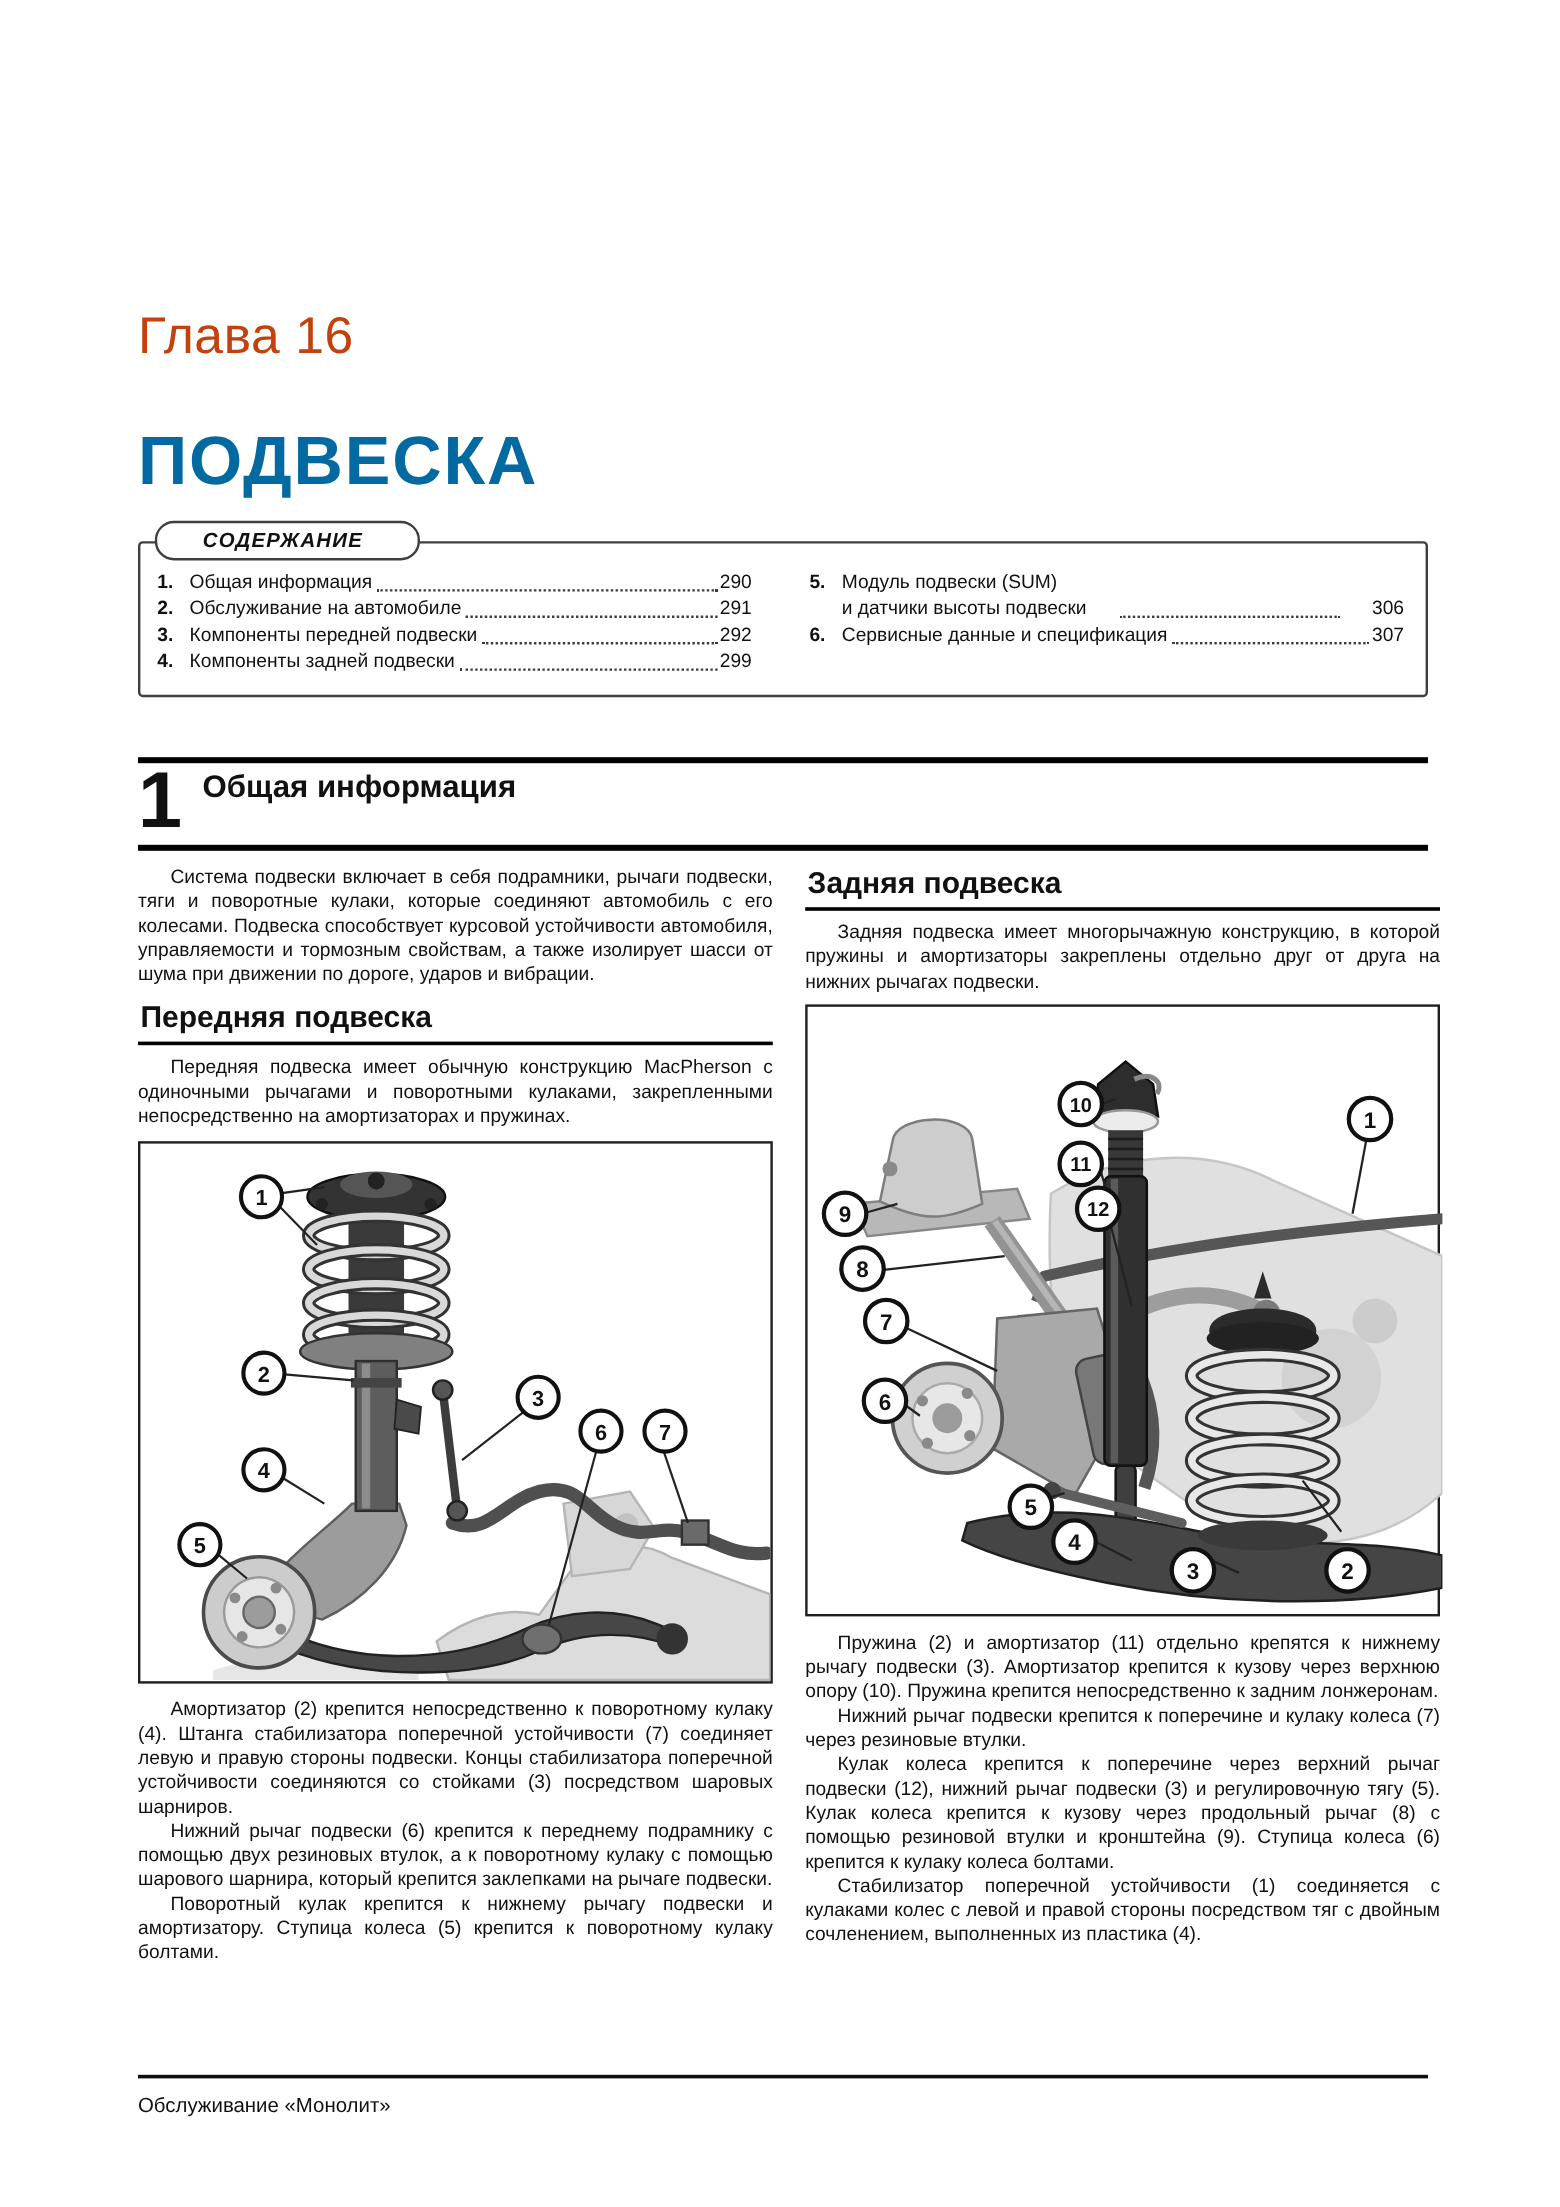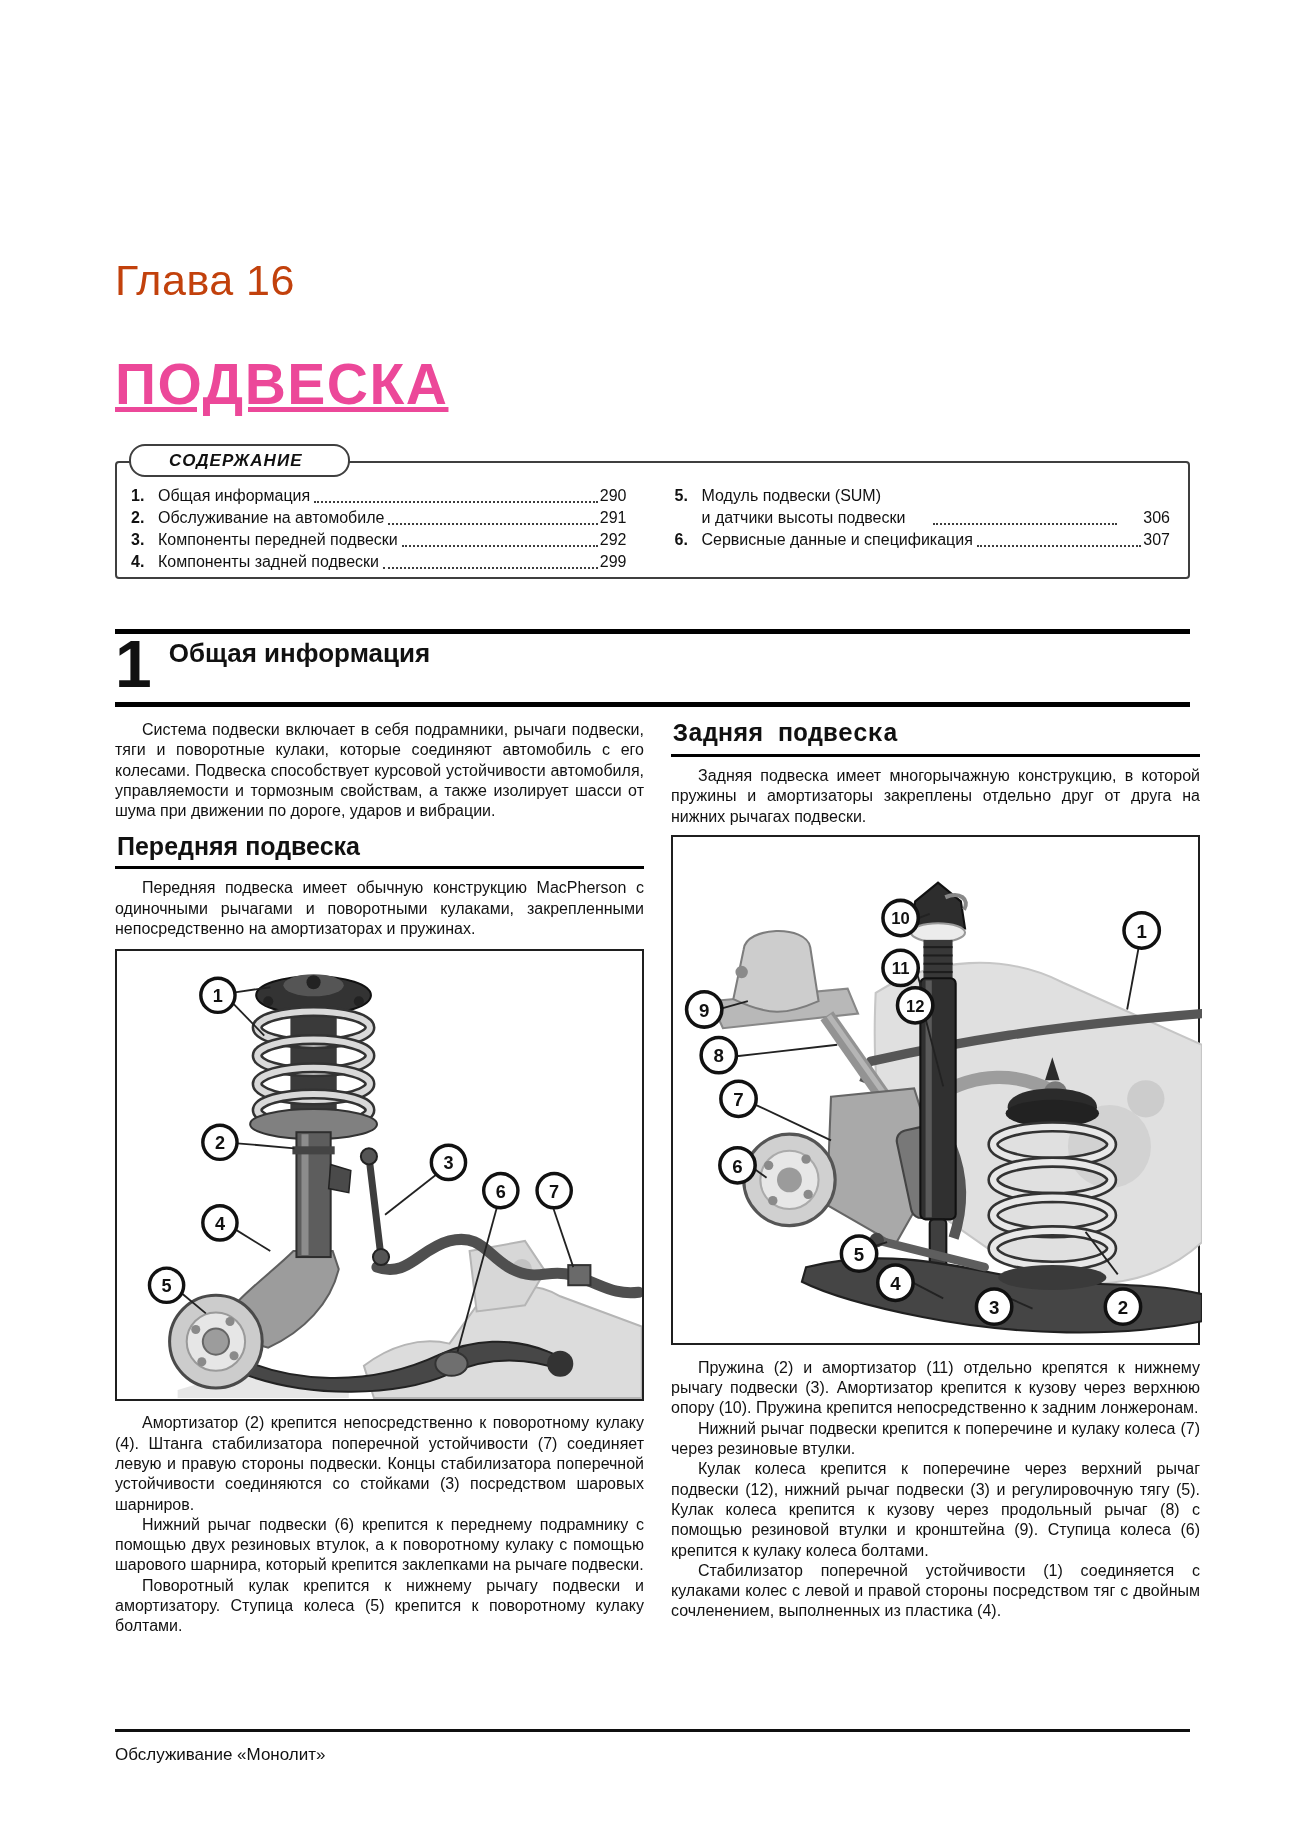--- a/index.html
+++ b/index.html
@@ -1,23 +1,23 @@
 <!DOCTYPE html>
 <html lang="ru"><head>
 <meta charset="utf-8">
 <style>
   html,body{margin:0;padding:0;background:#fff;}
   body{width:1300px;height:1839px;position:relative;overflow:hidden;
        font-family:"Liberation Sans", sans-serif;color:#111;}
   .content{position:absolute;left:115px;top:0;width:1075px;}
   .chapter{margin-top:256px;font-size:43px;font-weight:400;color:#c2410c;letter-spacing:.5px;}
-  .doc-title{margin-top:46px;font-size:57px;font-weight:bold;letter-spacing:1.5px;color:#ec4899;text-decoration:underline;}
-  
-  .toc-box{margin-top:44px;border:2px solid #3f3f3f;border-radius:4px;position:relative;
-           padding:22px 18px 4px 14px;}
+  .doc-title{margin-top:46px;font-size:57px;font-weight:bold;letter-spacing:1.5px;color:#0369a1;}
+  
+  .toc-box{margin-top:34px;border:2px solid #3f3f3f;border-radius:4px;position:relative;
+           padding:22px 18px 16px 14px;}
   .toc-tab{position:absolute;top:-19px;left:12px;background:#fff;border:2px solid #3f3f3f;
            border-radius:16px;padding:5px 46px 4px 38px;font-size:17px;font-weight:bold;
            font-style:italic;letter-spacing:1px;}
   .toc-grid{display:grid;grid-template-columns:1fr 1fr;column-gap:48px;font-size:16px;line-height:22px;}
   .toc-row{display:flex;align-items:flex-end;}
   .toc-num{font-weight:bold;width:27px;flex:none;}
   .toc-dots{flex:1;border-bottom:2px dotted #3c3c3c;margin:0 2px 4px 4px;min-width:12px;}
   .toc-page{flex:none;}
   .toc-cont{padding-left:27px;gap:24px;}
   
@@ -217,21 +217,21 @@
             </g>
         </svg>
       </figure>
 
       <p class="body caption">Амортизатор (2) крепится непосредственно к поворотному кулаку (4). Штанга стабилизатора поперечной устойчивости (7) соединяет левую и правую стороны подвески. Концы стабилизатора поперечной устойчивости соединяются со стойками (3) посредством шаровых шарниров.</p>
       <p class="body">Нижний рычаг подвески (6) крепится к переднему подрамнику с помощью двух резиновых втулок, а к поворотному кулаку с помощью шарового шарнира, который крепится заклепками на рычаге подвески.</p>
       <p class="body">Поворотный кулак крепится к нижнему рычагу подвески и амортизатору. Ступица колеса (5) крепится к поворотному кулаку болтами.</p>
     </div>
 
     <div class="col">
-      <div class="col-heading" style="margin-top:0;font-family:Liberation Mono, monospace;">Задняя подвеска</div>
+      <div class="col-heading" style="margin-top:0;">Задняя подвеска</div>
       <p class="body">Задняя подвеска имеет многорычажную конструкцию, в которой пружины и амортизаторы закреплены отдельно друг от друга на нижних рычагах подвески.</p>
 
       <figure class="fig-box" style="margin:8px 0 13px;">
         <svg width="529" height="506" viewBox="0 0 509 487">
 
           <g>
             <path d="M195,150 C250,115 320,112 375,140 L509,200 L509,390 C460,435 390,440 330,415 L230,345 C205,315 190,258 195,150 Z" fill="#e0e0e0" stroke="#c6c6c6" stroke-width="2"></path>
             <circle cx="420" cy="298" r="40" fill="#d2d2d2"></circle>
             <circle cx="455" cy="252" r="18" fill="#cccccc"></circle>
           </g>

